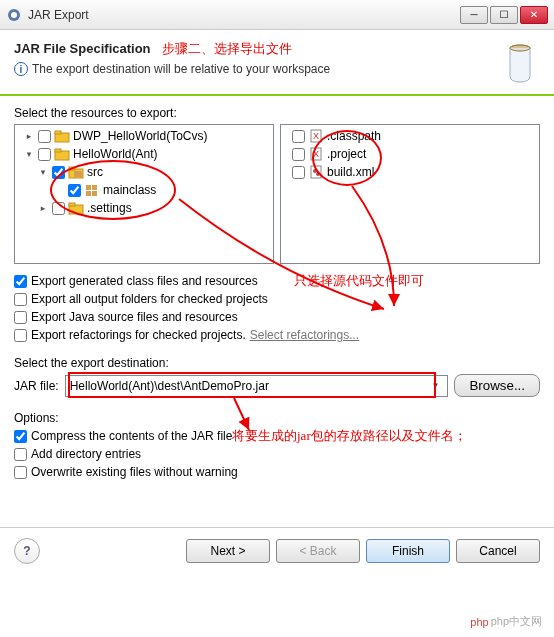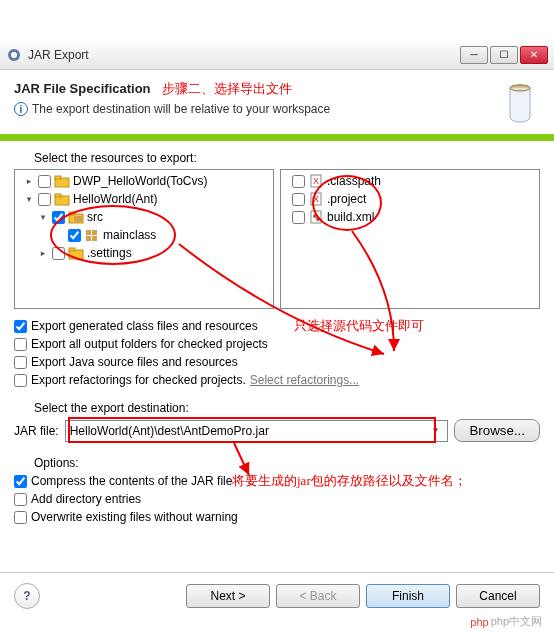--- a/index.html
+++ b/index.html
@@ -1,34 +1,34 @@
 <!DOCTYPE html>
 <html><head>
   <meta charset="utf-8">
   <style>
     * { box-sizing: border-box; margin: 0; padding: 0; }
     body { font-family: "Segoe UI", Tahoma, sans-serif; font-size: 12px; background: #fff; width: 554px; }
     
-    .titlebar { background: linear-gradient(#fdfdfd, #e8e8e8); height: 30px; display: flex; align-items: center; padding: 0 6px; border-bottom: 1px solid #ccc; margin-top: 40px; }
+    .titlebar { background: linear-gradient(#fdfdfd, #e8e8e8); height: 30px; display: flex; align-items: center; padding: 0 6px; border-bottom: 1px solid #ccc; }
     .titlebar-icon { width: 16px; height: 16px; margin-right: 6px; display: inline-flex; align-items: center; justify-content: center; }
     .titlebar-title { flex: 1; color: #333; }
     .titlebar-btns { display: flex; gap: 2px; }
     .tbtn { width: 28px; height: 18px; border: 1px solid #888; border-radius: 2px; background: linear-gradient(#f5f5f5, #ddd); display: flex; align-items: center; justify-content: center; font-size: 10px; }
     .tbtn.close { background: linear-gradient(#e67, #c23); color: #fff; border-color: #a12; }
     
-    .header { background: #fff; padding: 10px 14px; border-bottom: 7px solid #84cc16; display: flex; position: relative; }
+    .header { background: #fff; padding: 10px 14px; border-bottom: 2px solid #84cc16; display: flex; position: relative; }
     .header-left { flex: 1; }
     .header-title { font-weight: bold; font-size: 13px; color: #222; }
     .header-anno { color: #e00; font-family: SimSun, serif; font-size: 13px; font-weight: normal; margin-left: 8px; }
     .header-sub { margin-top: 4px; color: #333; display: flex; align-items: center; gap: 4px; }
     .info-icon { color: #2a5db0; font-weight: bold; border: 1px solid #2a5db0; border-radius: 50%; width: 14px; height: 14px; display: inline-flex; align-items: center; justify-content: center; font-size: 10px; }
     .jar-icon { width: 40px; height: 44px; }
     
     .content { padding: 10px 14px; position: relative; }
-    .section-label { margin-bottom: 4px; margin-left: 20px; }
+    .section-label { margin-bottom: 4px; }
     
     .panes { display: flex; gap: 6px; margin-bottom: 10px; position: relative; }
     .tree-pane { border: 1px solid #828790; flex: 1; height: 140px; overflow: auto; background: #fff; padding: 2px 0; }
     .tree-row { display: flex; align-items: center; height: 18px; padding-left: 4px; white-space: nowrap; }
     .tree-toggle { width: 12px; color: #555; font-size: 9px; text-align: center; }
     .tree-cb { margin: 0 3px; }
     .tree-icon { width: 16px; height: 14px; margin-right: 3px; display: inline-flex; align-items: center; justify-content: center; }
     .tree-label { }
     .l1 { padding-left: 8px; }
     .l2 { padding-left: 22px; }

